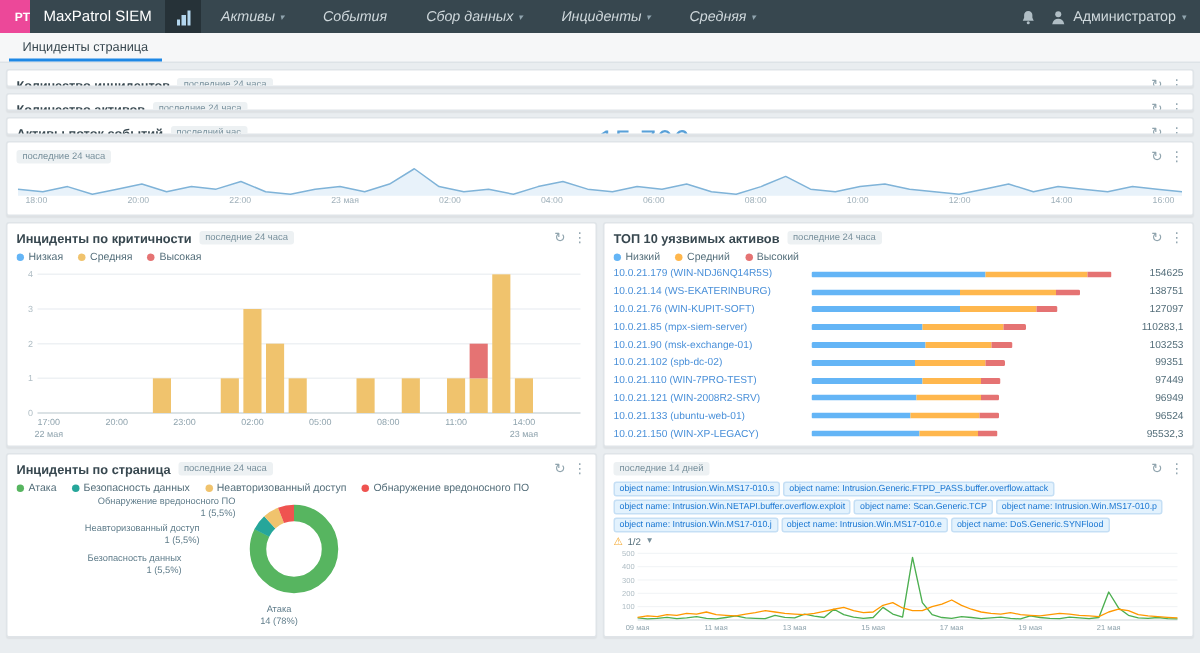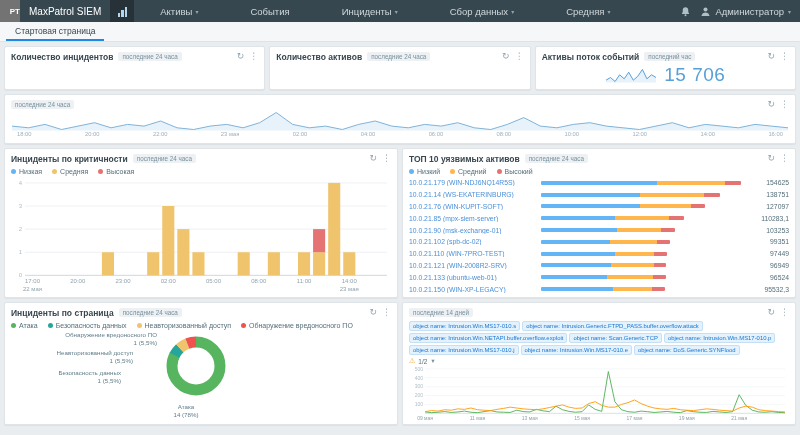--- a/index.html
+++ b/index.html
@@ -1,39 +1,39 @@
 <!DOCTYPE html>
 <html><head>
 <meta charset="utf-8">
 <style>
 *{margin:0;padding:0;box-sizing:border-box;}
 html,body{width:800px;height:435px;overflow:hidden;background:#e9edf0;font-family:"Liberation Sans",sans-serif;}
 svg text{font-family:"Liberation Sans",sans-serif;}
 
 
 .navbar{height:22px;background:#37474f;display:flex;align-items:center;color:#cfd8dc;font-size:9.5px;}
-.logo{width:20px;height:22px;background:#737373;color:#fff;font-weight:bold;font-size:8px;display:flex;align-items:center;justify-content:flex-end;flex:none;cursor:pointer;}
+.logo{width:20px;height:22px;background:#ec4899;color:#fff;font-weight:bold;font-size:8px;display:flex;align-items:center;justify-content:flex-end;flex:none;cursor:pointer;}
 .app-title{color:#fff;font-size:10px;padding:0 9px;white-space:nowrap;}
 .dash-tile{width:24px;height:22px;background:#263238;display:flex;align-items:flex-end;justify-content:center;gap:1px;padding-bottom:5px;cursor:pointer;flex:none;}
 .dash-tile i{display:block;width:2.5px;background:#b3d6ee;}
 .nav-menu{display:flex;height:100%;}
-.nav-item{display:flex;align-items:center;gap:3px;padding:0 26px;cursor:pointer;color:#cfd8dc;white-space:nowrap;}
+.nav-item{display:flex;align-items:center;gap:3px;padding:0 13px;cursor:pointer;color:#cfd8dc;white-space:nowrap;font-style:italic;}
 .nav-item .caret{font-size:6px;color:#90a4ae;}
 .nav-right{margin-left:auto;display:flex;align-items:center;gap:9px;padding-right:9px;}
 .user{display:flex;align-items:center;gap:4px;cursor:pointer;}
 .user .caret{font-size:6px;color:#90a4ae;}
 
 
 .tabbar{height:20px;background:#f6f7f8;border-bottom:1px solid #dde3e7;display:flex;align-items:flex-end;padding-left:6px;}
 .tab{font-size:8.5px;color:#37474f;padding:4px 9px 3px;border-bottom:2px solid #1e88e5;cursor:pointer;white-space:nowrap;}
 
 
 .main{padding:4px;height:393px;}
 .row{display:flex;gap:4px;margin-bottom:4px;}
-.r1{height:44px;} .r2{height:50px;} .r3{height:150px;} .r4{height:123px;margin-bottom:0;}
+.r1{height:44px;flex-direction:column;} .r2{height:50px;} .r3{height:150px;} .r4{height:123px;margin-bottom:0;}
 .card{background:#fff;border:1px solid #dfe4e8;border-radius:2px;box-shadow:0 1px 1px rgba(0,0,0,.05);display:flex;flex-direction:column;padding:3px 6px 2px;flex:1;min-width:0;overflow:hidden;}
 .card-h{display:flex;align-items:center;gap:5px;height:13px;flex:none;}
 .card-title{font-size:8.5px;font-weight:bold;color:#37474f;white-space:nowrap;overflow:hidden;text-overflow:ellipsis;}
 .badge{font-size:6.3px;color:#78909c;background:#edf1f3;border-radius:2px;padding:1px 4px;white-space:nowrap;flex:none;}
 .sp{flex:1;}
 .h-ico{font-size:9px;color:#90a4ae;line-height:1;cursor:pointer;flex:none;}
 
 
 .kpi-body{flex:1;display:flex;align-items:center;justify-content:center;gap:7px;min-height:0;}
 .kpi-spark{width:52px;height:15px;flex:none;}
@@ -87,25 +87,25 @@
     </div>
   <nav class="nav-menu">
       <div class="nav-item">
         <span>Активы</span>
         <span class="caret">▾</span>
       </div>
       <div class="nav-item">
         <span>События</span>
       </div>
       <div class="nav-item">
+        <span>Сбор данных</span>
+        <span class="caret">▾</span>
+      </div>
+      <div class="nav-item">
         <span>Инциденты</span>
-        <span class="caret">▾</span>
-      </div>
-      <div class="nav-item">
-        <span>Сбор данных</span>
         <span class="caret">▾</span>
       </div>
       <div class="nav-item">
         <span>Средняя</span>
         <span class="caret">▾</span>
       </div>
     </nav>
   <div class="nav-right">
     <svg width="11" height="11" viewBox="0 0 12 12">
         <path d="M6 1.4c-1.8 0-3 1.3-3 3v2L2 8.6h8L9 6.4v-2c0-1.7-1.2-3-3-3z" fill="#b0bec5"></path>
@@ -116,21 +116,21 @@
           <circle cx="6" cy="3.8" r="2.2" fill="#b0bec5"></circle>
           <path d="M1.6 11c.5-2.7 2.2-3.9 4.4-3.9S9.9 8.3 10.4 11z" fill="#b0bec5"></path>
         </svg>
       <span>Администратор</span>
       <span class="caret">▾</span>
     </div>
   </div>
 </div>
 
 <div class="tabbar">
-  <div class="tab">Стартовая страница</div>
+  <div class="tab">Инциденты страница</div>
 </div>
 
 <div class="main">
 
   <div class="row r1">
     <div class="card">
       <div class="card-h">
         <span class="card-title">Количество инцидентов</span>
         <span class="badge">последние 24 часа</span>
         <span class="sp"></span>

